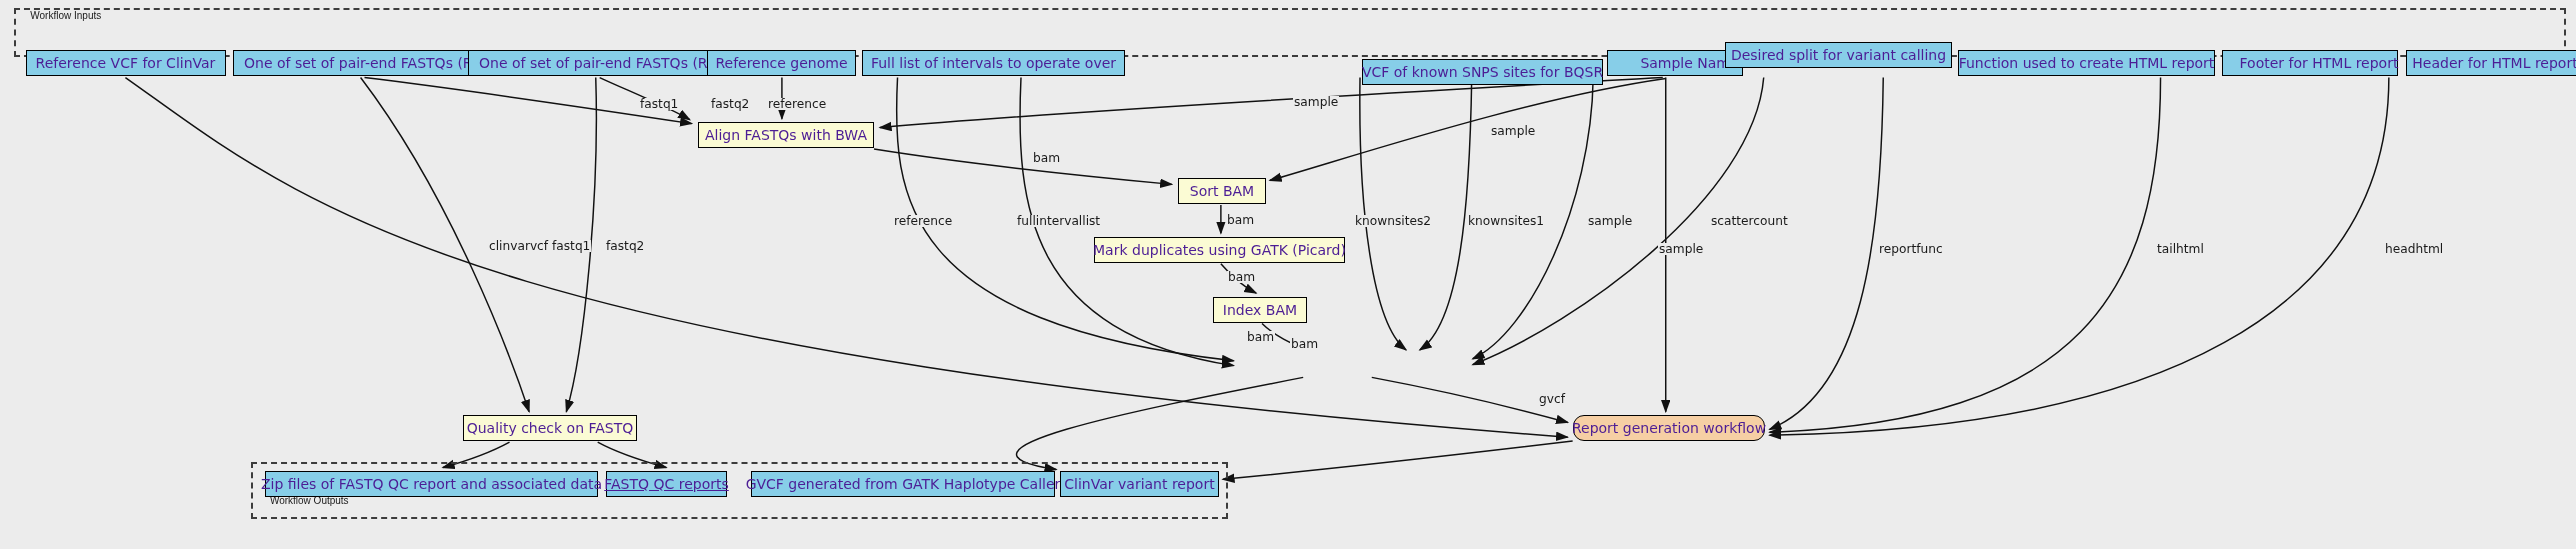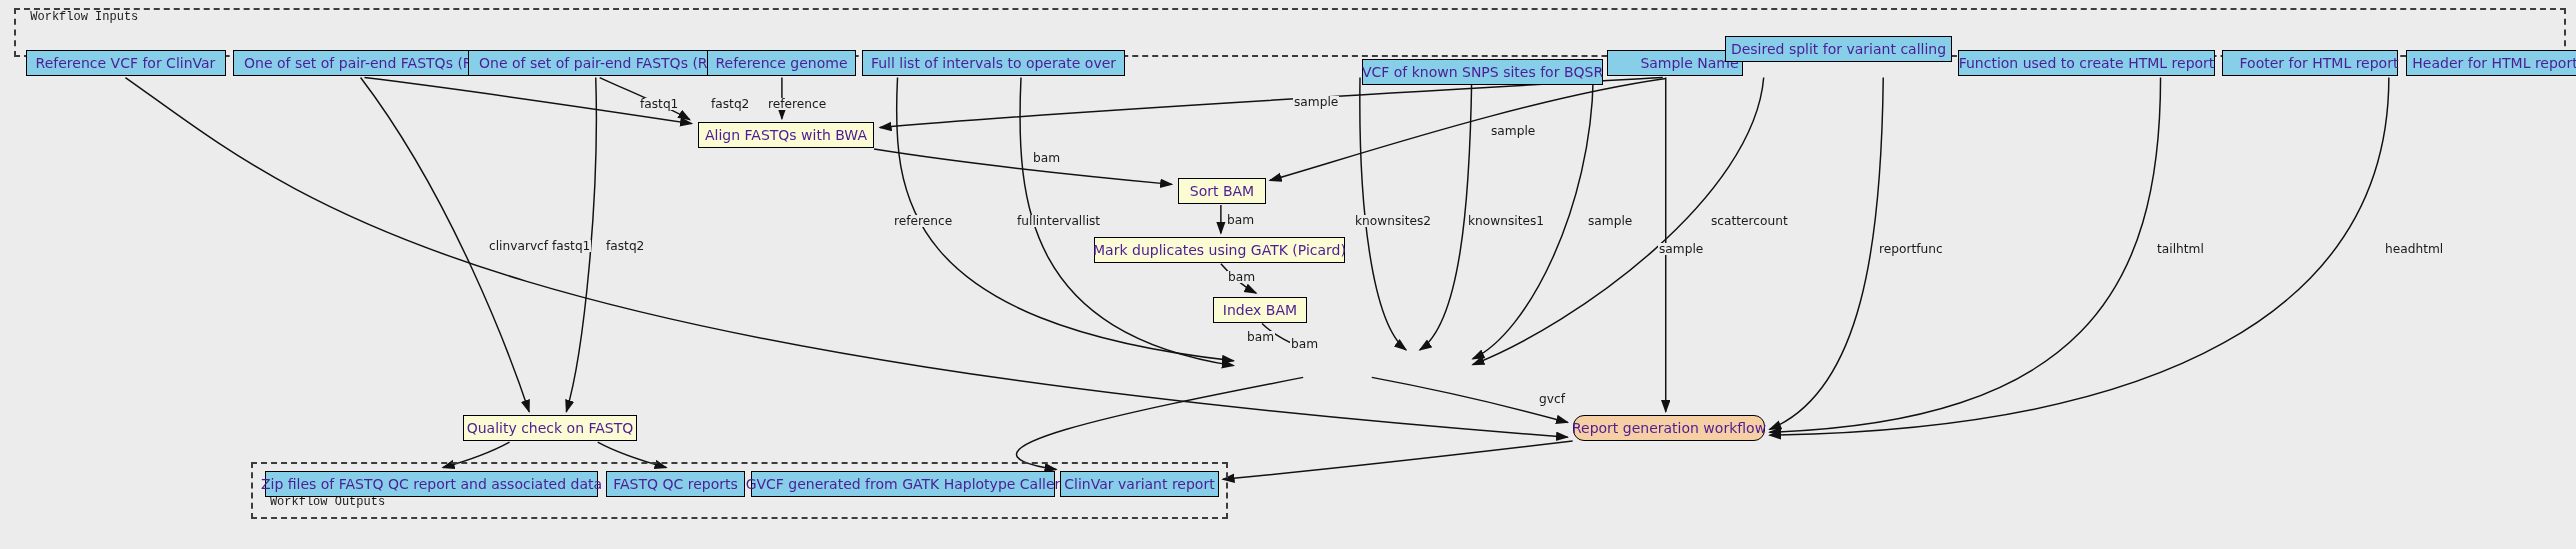--- a/index.html
+++ b/index.html
@@ -1,22 +1,22 @@
 <!DOCTYPE html>
 <html><head>
 <meta charset="utf-8">
 <style>
   html,body{margin:0;padding:0;background:#ececec;}
   body{font-family:"DejaVu Sans","Liberation Sans",sans-serif;}
   #canvas{position:relative;width:2576px;height:550px;background:#ececec;overflow:hidden;}
   svg.edges{position:absolute;left:0;top:0;width:2576px;height:550px;pointer-events:none;}
 
   .cluster{position:absolute;border:2px dashed #3c3c3c;background:transparent;}
-  .cluster-label{position:absolute;font-family:Liberation Mono, monospace;
-    font-size:12px;color:#1a1a1a;background:#ececec;padding:0 2.9px;white-space:nowrap;}
+  .cluster-label{position:absolute;font-family:Liberation Sans, sans-serif;
+    font-size:10px;color:#1a1a1a;background:#ececec;padding:0 2.9px;white-space:nowrap;}
 
   .node{position:absolute;box-sizing:border-box;border:1.5px solid #000;
     display:flex;align-items:center;justify-content:center;white-space:nowrap;
     font-size:14px;color:#4c1d95;line-height:1;height:25.5px;}
   .node.io{background:#87cee8;}
   .node.proc{background:#fbfbd4;}
   .node.sub{background:#f6cfa4;}
 
   .elabel{position:absolute;font-size:12.2px;color:#1a1a1a;white-space:nowrap;
     background:#ececec;padding:0 1px;line-height:1;}
@@ -93,35 +93,35 @@
   <div class="cluster" style="left:251px;top:462px;width:973px;height:53px;"></div>
   <div class="cluster-label" style="left:267px;top:495px;">Workflow Outputs</div>
 
   <div class="node io" style="left:25.5px;top:50px;width:200px;">Reference VCF for ClinVar</div>
   <div class="node io" style="left:233px;top:50px;width:265px;">One of set of pair-end FASTQs (R1)</div>
   <div class="node io" style="left:468px;top:50px;width:265px;">One of set of pair-end FASTQs (R2)</div>
   <div class="node io" style="left:707px;top:50px;width:149px;">Reference genome</div>
   <div class="node io" style="left:862px;top:50px;width:263px;">Full list of intervals to operate over</div>
   <div class="node io" style="left:1362px;top:59px;width:241px;">VCF of known SNPS sites for BQSR</div>
   <div class="node io" style="left:1607px;top:50px;width:136px;padding-left:29px;">Sample Name</div>
-  <div class="node io" style="left:1725px;top:36px;width:227px;">Desired split for variant calling</div>
+  <div class="node io" style="left:1725px;top:42px;width:227px;">Desired split for variant calling</div>
   <div class="node io" style="left:1958px;top:50px;width:257px;">Function used to create HTML report</div>
   <div class="node io" style="left:2222px;top:50px;width:176px;padding-left:18px;">Footer for HTML report</div>
   <div class="node io" style="left:2406px;top:50px;width:178px;">Header for HTML report</div>
 
   <div class="node proc" style="left:698px;top:122px;width:176px;">Align FASTQs with BWA</div>
   <div class="node proc" style="left:1178px;top:178px;width:88px;">Sort BAM</div>
   <div class="node proc" style="left:1094px;top:237px;width:251px;">Mark duplicates using GATK (Picard)</div>
   <div class="node proc" style="left:1213px;top:297px;width:94px;">Index BAM</div>
   <div class="node proc" style="left:463px;top:415px;width:174px;">Quality check on FASTQ</div>
 
   <div class="node sub" style="left:1573px;top:415px;width:192px;border-radius:11px;">Report generation workflow</div>
 
   <div class="node io" style="left:265px;top:471px;width:333px;">Zip files of FASTQ QC report and associated data</div>
-  <div class="node io" style="left:606px;top:471px;width:139px;">FASTQ QC reports</div>
+  <div class="node io" style="left:606px;top:471px;width:121px;text-decoration:underline;">FASTQ QC reports</div>
   <div class="node io" style="left:751px;top:471px;width:304px;">GVCF generated from GATK Haplotype Caller</div>
   <div class="node io" style="left:1060px;top:471px;width:159px;">ClinVar variant report</div>
 
   <div class="elabel" style="left:639px;top:98px;">fastq1</div>
   <div class="elabel" style="left:710px;top:98px;">fastq2</div>
   <div class="elabel" style="left:767px;top:98px;">reference</div>
   <div class="elabel" style="left:1293px;top:96px;">sample</div>
   <div class="elabel" style="left:1490px;top:125px;">sample</div>
   <div class="elabel" style="left:1032px;top:152px;">bam</div>
   <div class="elabel" style="left:488px;top:240px;">clinvarvcf</div>

